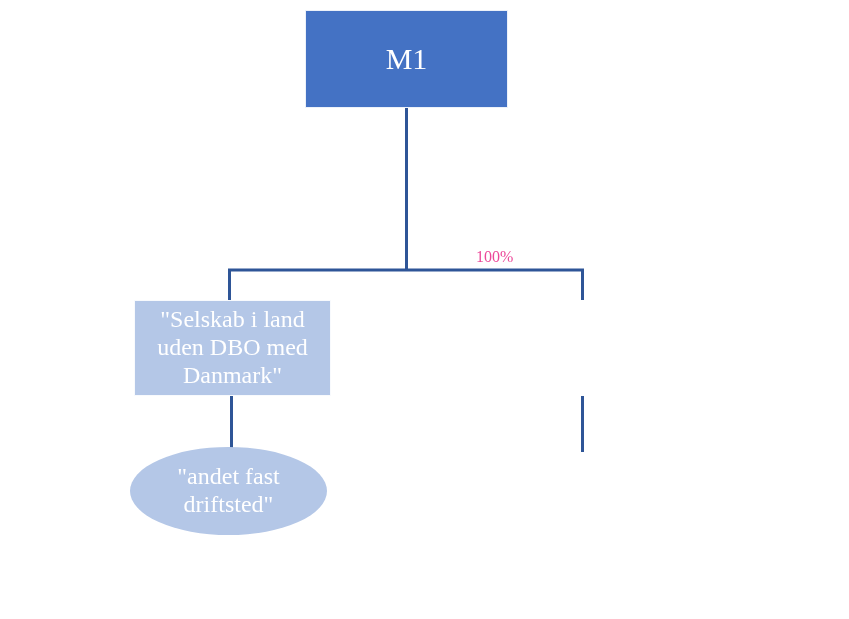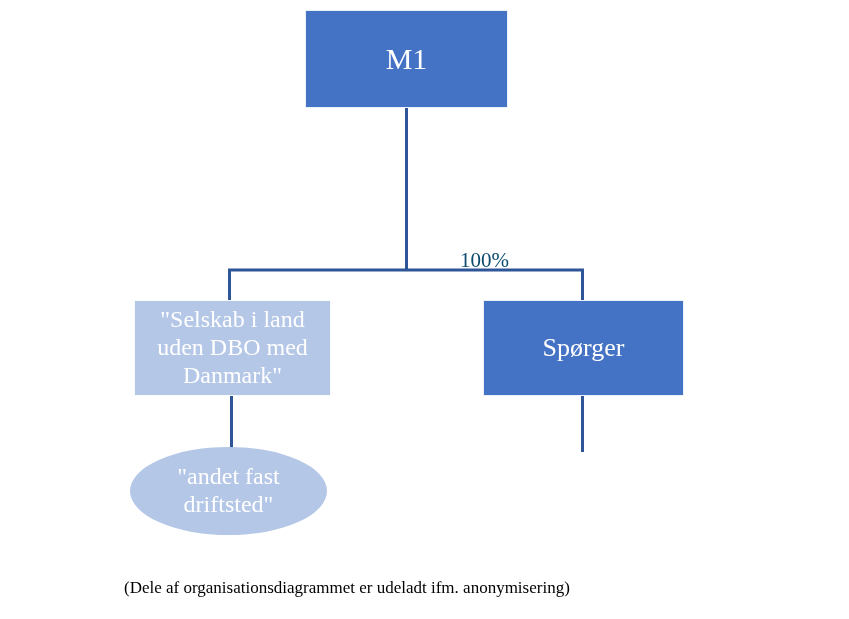--- a/index.html
+++ b/index.html
@@ -72,24 +72,24 @@
     font-size: 28px;
   }
   .node-label {
     display: block;
     white-space: pre-line;
   }
 
   
   #pct-label {
     position: absolute;
-    left: 460px;
+    left: 476px;
     top: 248px;
-    font-size: 21px;
-    color: #0c4a6e;
+    font-size: 16px;
+    color: #ec4899;
     white-space: nowrap;
   }
 
   
   #caption {
     position: absolute;
     left: 124px;
     top: 578px;
     font-size: 17px;
     color: #000000;
@@ -119,27 +119,23 @@
   <div class="node node-box fill-dark" id="node-m1">
     <span class="node-label">M1</span>
   </div>
 
   <div class="node node-box fill-light" id="node-selskab">
     <span class="node-label">"Selskab i land
 uden DBO med
 Danmark"</span>
   </div>
 
-  <div class="node node-box fill-dark" id="node-sporger">
-    <span class="node-label">Spørger</span>
-  </div>
 
   <div class="node node-ellipse fill-light" id="node-driftsted">
     <span class="node-label">"andet fast
 driftsted"</span>
   </div>
 
 
   <div id="pct-label">100%</div>
 
-  <div id="caption">(Dele af organisationsdiagrammet er udeladt ifm. anonymisering)</div>
 
 </div>
 
 </body></html>

